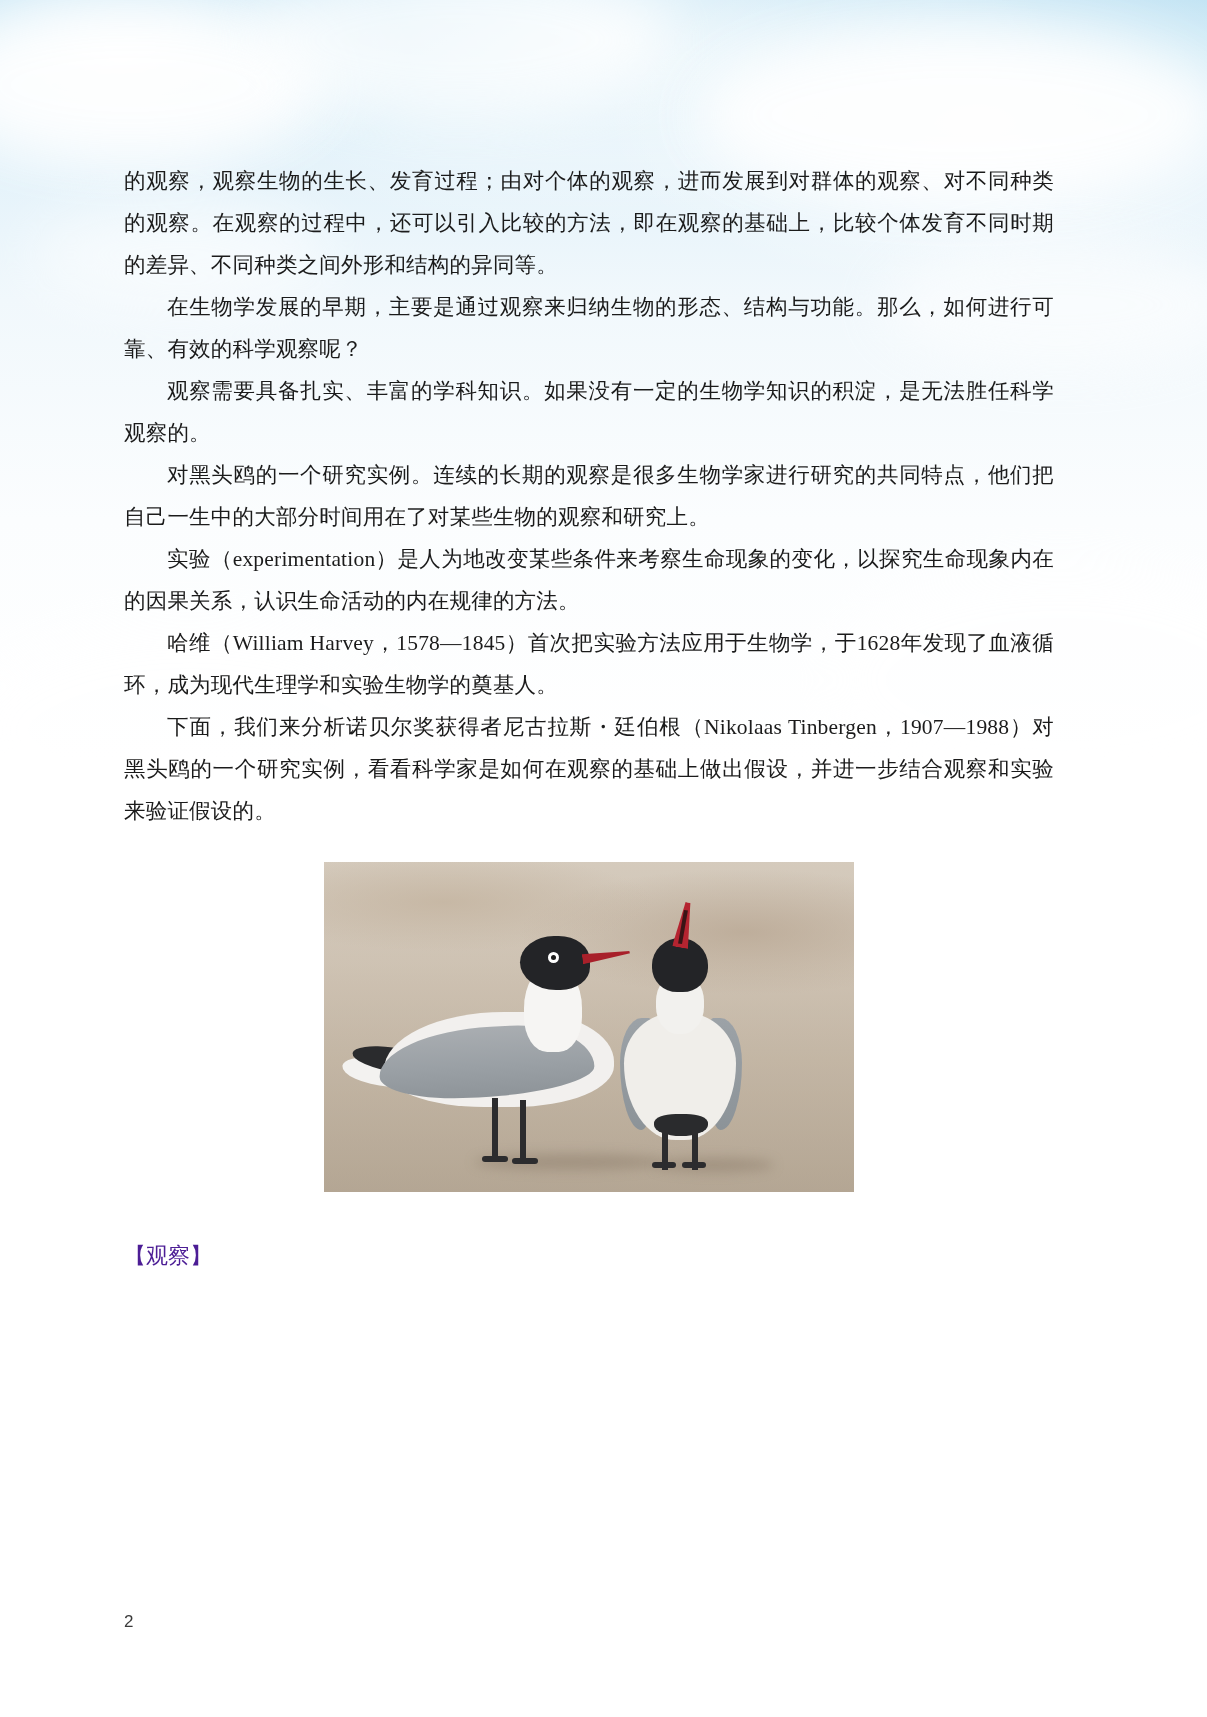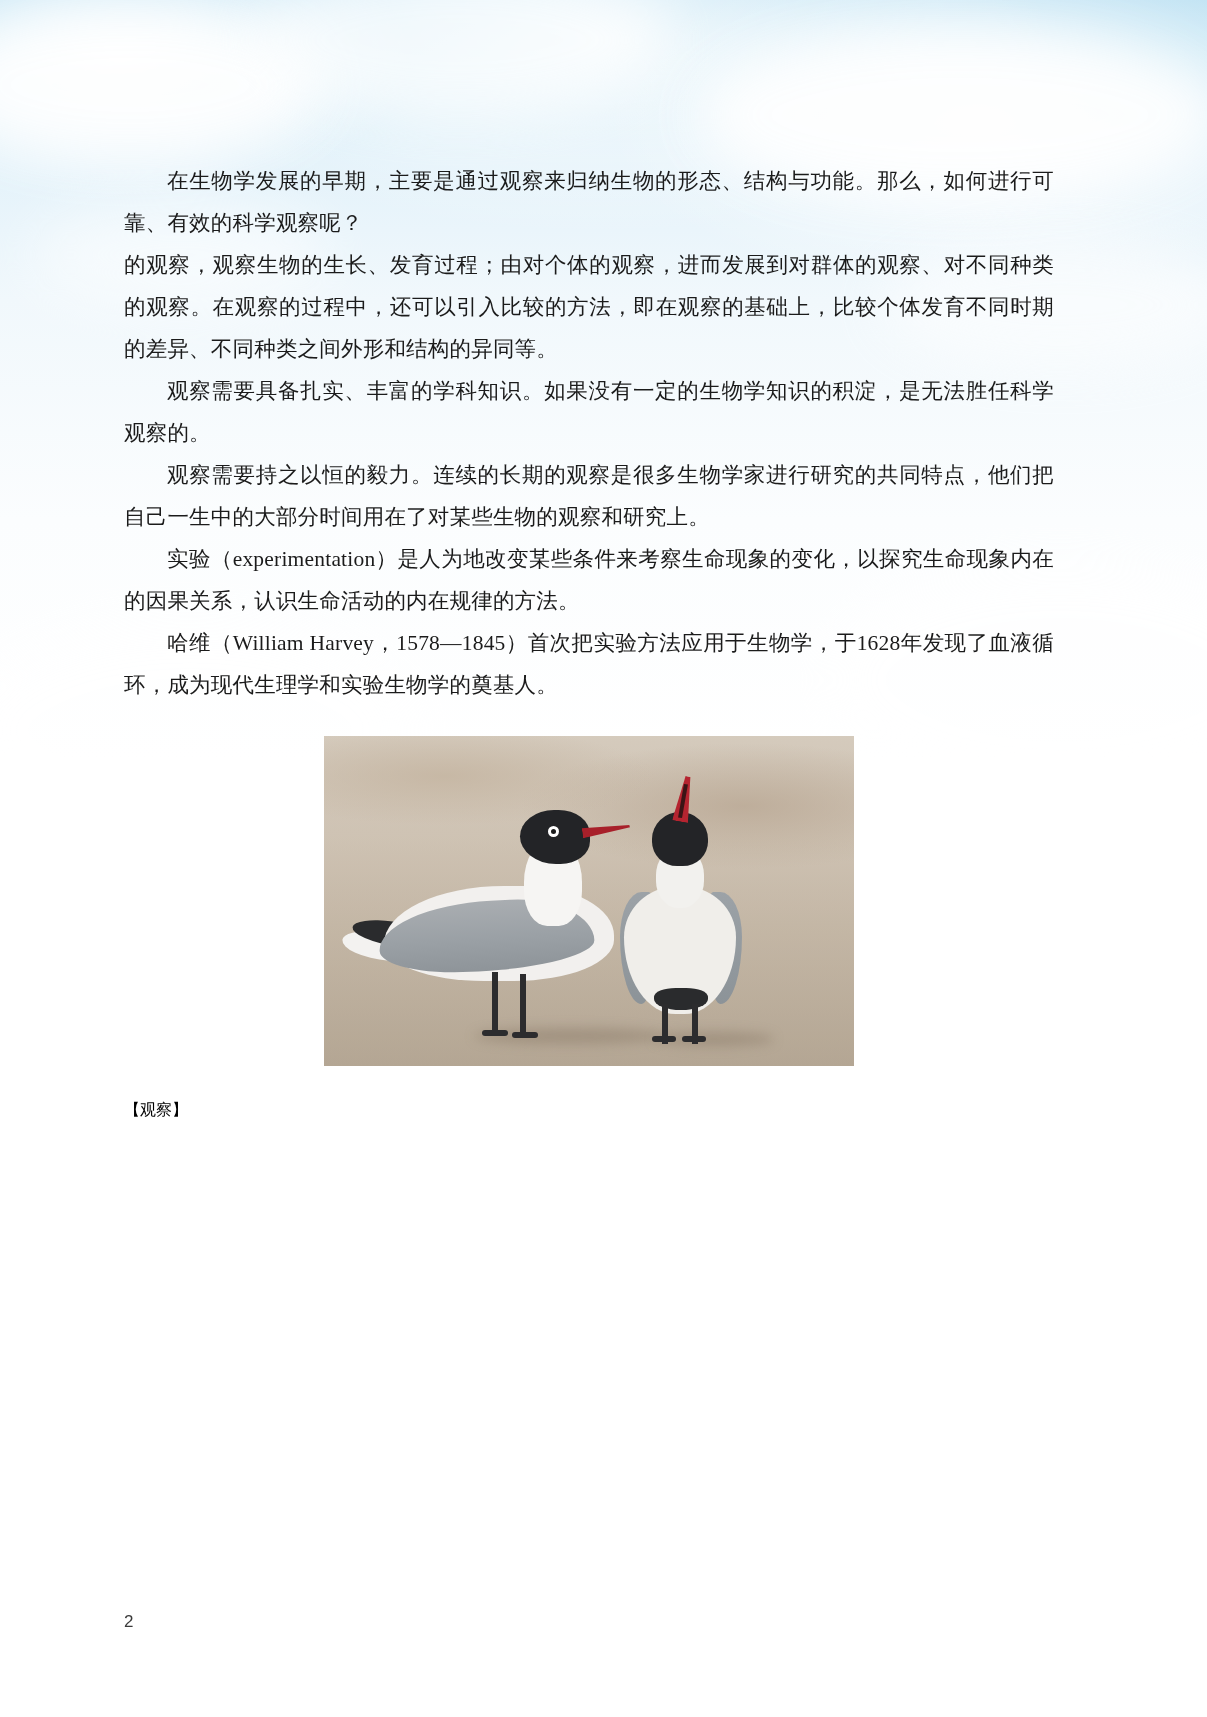--- a/index.html
+++ b/index.html
@@ -237,24 +237,24 @@
   .gull-r-foot1, .gull-r-foot2 {
     position: absolute;
     width: 24px; height: 6px;
     background: #2c2c2e;
     border-radius: 3px;
   }
   .gull-r-foot1 { left: 328px; top: 300px; }
   .gull-r-foot2 { left: 358px; top: 300px; }
 
   .section-head {
-    margin: 24px 0 0 0;
-    font-size: 16px;
+    margin: 44px 0 0 0;
+    font-size: 22px;
     line-height: 40px;
-    color: #000000;
+    color: #4c1d95;
     font-weight: normal;
   }
   .after-head {
     margin: 4px 0 0 0;
   }
   .page-number {
     position: absolute;
     left: 124px;
     top: 1612px;
     font-size: 17px;
@@ -270,26 +270,27 @@
   <div class="bg-cloud c1"></div>
   <div class="bg-cloud c2"></div>
   <div class="bg-cloud c3"></div>
   <div class="bg-cloud c4"></div>
   <div class="bg-cloud c5"></div>
   <div class="bg-cloud c6"></div>
   <div class="bg-cloud c7"></div>
 
   <div class="content">
 
+    <p class="body-text">的观察，观察生物的生长、发育过程；由对个体的观察，进而发展到对群体的观察、对不同种类的观察。在观察的过程中，还可以引入比较的方法，即在观察的基础上，比较个体发育不同时期的差异、不同种类之间外形和结构的异同等。</p>
     <p class="body-text indent">在生物学发展的早期，主要是通过观察来归纳生物的形态、结构与功能。那么，如何进行可靠、有效的科学观察呢？</p>
-    <p class="body-text">的观察，观察生物的生长、发育过程；由对个体的观察，进而发展到对群体的观察、对不同种类的观察。在观察的过程中，还可以引入比较的方法，即在观察的基础上，比较个体发育不同时期的差异、不同种类之间外形和结构的异同等。</p>
     <p class="body-text indent">观察需要具备扎实、丰富的学科知识。如果没有一定的生物学知识的积淀，是无法胜任科学观察的。</p>
-    <p class="body-text indent">观察需要持之以恒的毅力。连续的长期的观察是很多生物学家进行研究的共同特点，他们把自己一生中的大部分时间用在了对某些生物的观察和研究上。</p>
+    <p class="body-text indent">对黑头鸥的一个研究实例。连续的长期的观察是很多生物学家进行研究的共同特点，他们把自己一生中的大部分时间用在了对某些生物的观察和研究上。</p>
     <p class="body-text indent">实验（experimentation）是人为地改变某些条件来考察生命现象的变化，以探究生命现象内在的因果关系，认识生命活动的内在规律的方法。</p>
     <p class="body-text indent">哈维（William Harvey，1578—1845）首次把实验方法应用于生物学，于1628年发现了血液循环，成为现代生理学和实验生物学的奠基人。</p>
+    <p class="body-text indent">下面，我们来分析诺贝尔奖获得者尼古拉斯・廷伯根（Nikolaas Tinbergen，1907—1988）对黑头鸥的一个研究实例，看看科学家是如何在观察的基础上做出假设，并进一步结合观察和实验来验证假设的。</p>
 
     <div class="figure">
       <div class="photo" aria-label="两只黑头鸥站在沙地上，其中一只张开喙鸣叫">
         <div class="ground-blur"></div>
         <div class="shadow1"></div>
         <div class="shadow2"></div>
 
         <div class="gull-l-tail"></div>
         <div class="gull-l-wingtip"></div>
         <div class="gull-l-body"></div>

